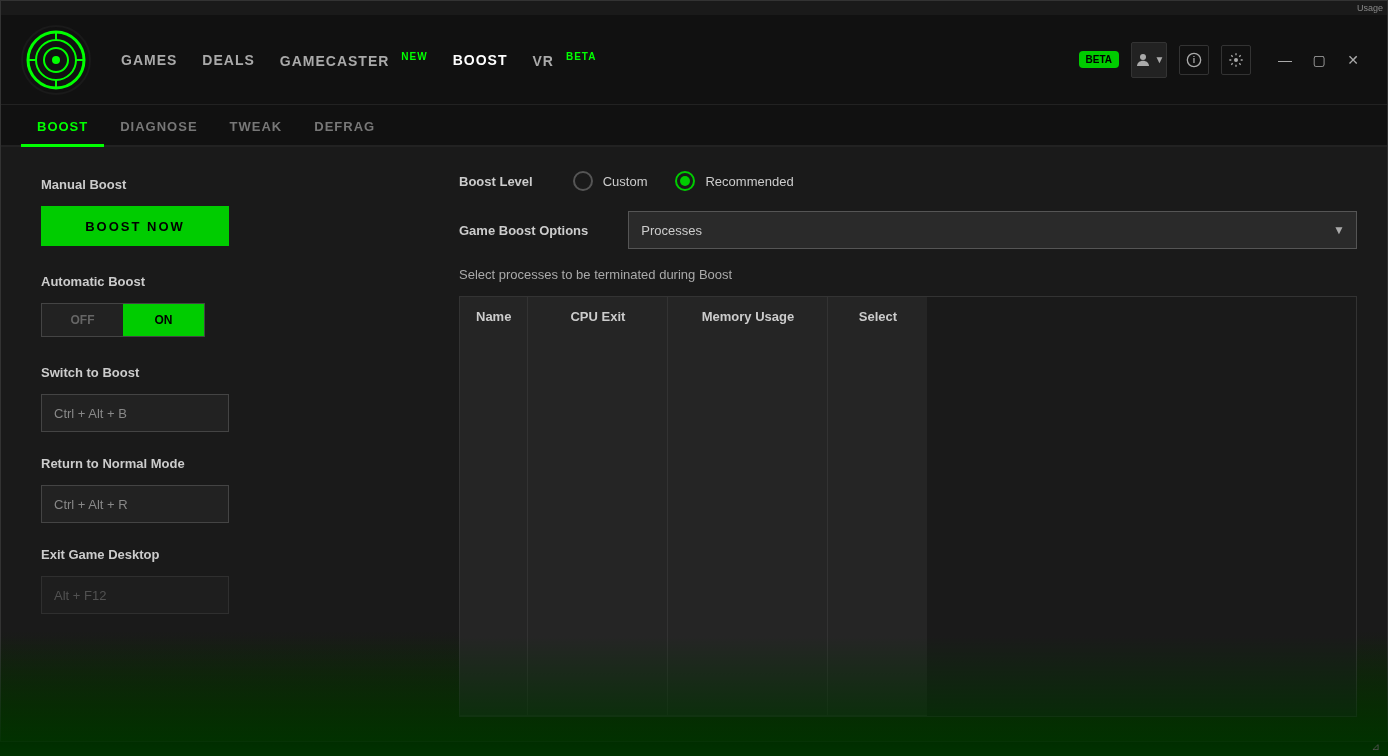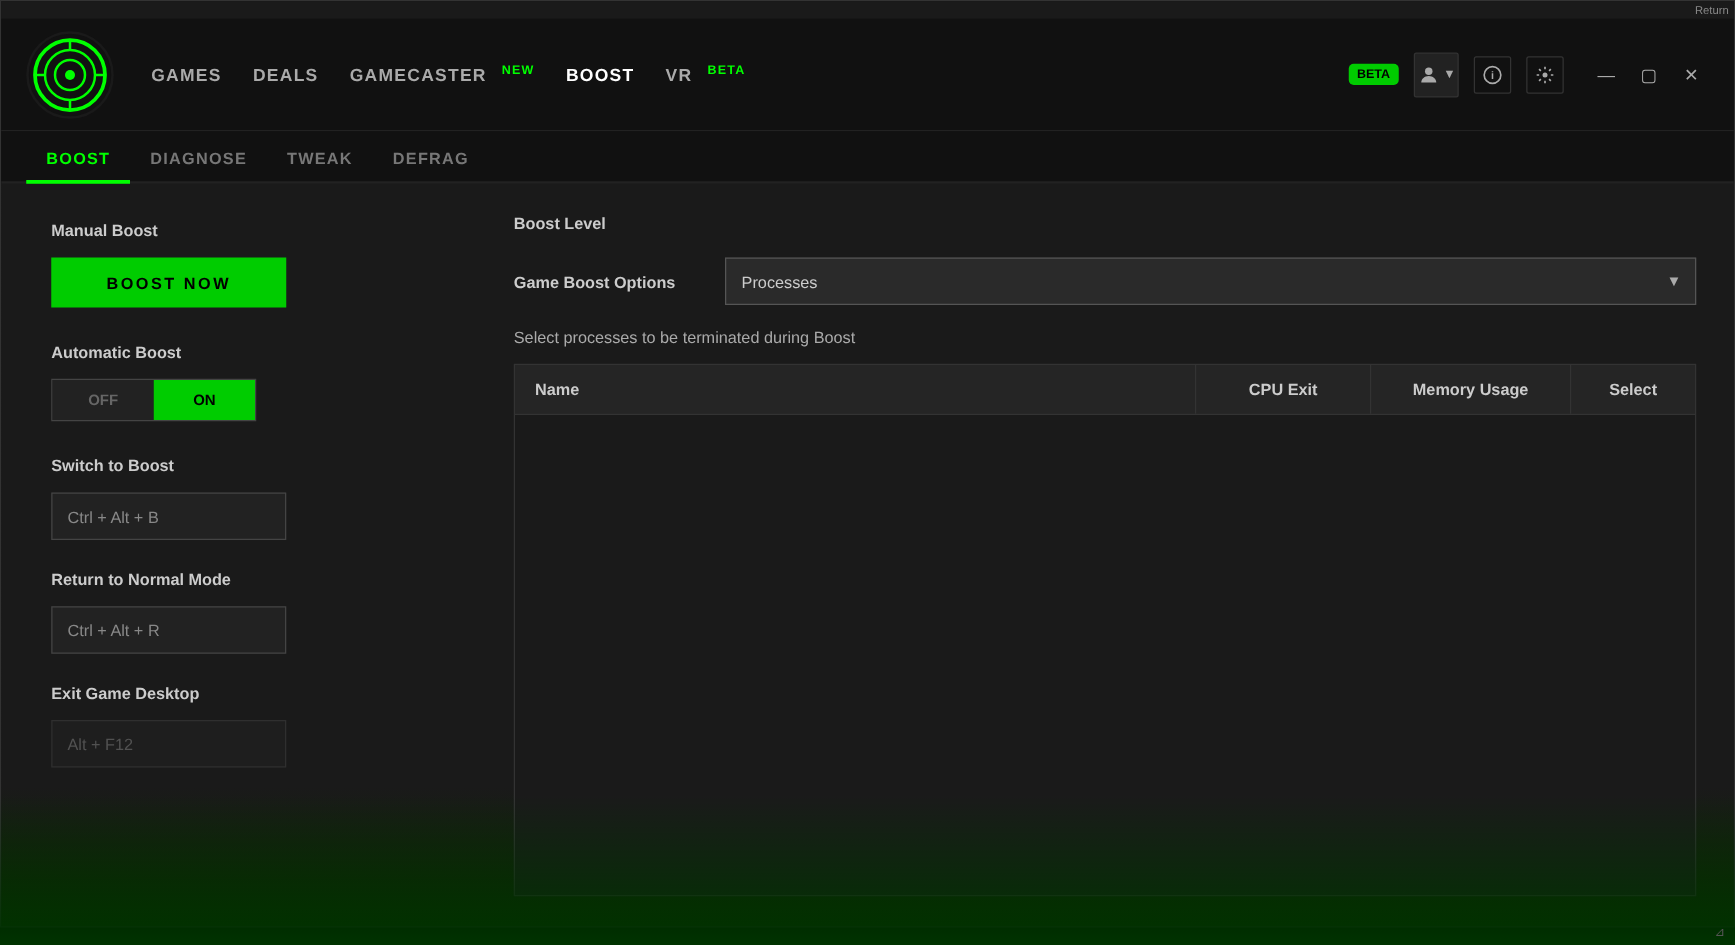--- a/index.html
+++ b/index.html
@@ -179,20 +179,21 @@
     .sub-nav-item.active {
       color: #00ff00;
       border-bottom: 3px solid #00ff00;
     }
 
     
     .content {
       display: flex;
       flex: 1;
       overflow: hidden;
+      gap: 48px;
     }
 
     
     .left-panel {
       width: 380px;
       padding: 30px 40px;
       flex-shrink: 0;
       background: transparent;
     }
 
@@ -381,21 +382,21 @@
       color: #aaa;
       font-size: 13px;
       margin-bottom: 14px;
     }
 
     .process-table {
       flex: 1;
       background: #1e1e1e;
       border: 1px solid #333;
       display: flex;
-      flex-direction: column;
+      flex-direction: row;
     }
 
     .table-header {
       display: flex;
       background: #252525;
       border-bottom: 1px solid #333;
     }
 
     .col-name {
       flex: 1;
@@ -458,21 +459,21 @@
       color: #555;
       font-size: 10px;
     }
   </style>
 </head>
 <body>
 
 <div class="window">
 
   <div class="title-bar">
-    <span class="title-bar-text">Return</span>
+    <span class="title-bar-text">Usage</span>
   </div>
 
   <div class="header">
     <div class="logo">
       <svg viewBox="0 0 60 60">
         <circle cx="30" cy="30" r="28" fill="none" stroke="#00ff00" stroke-width="3"></circle>
         <circle cx="30" cy="30" r="20" fill="none" stroke="#00ff00" stroke-width="2"></circle>
         <circle cx="30" cy="30" r="12" fill="none" stroke="#00ff00" stroke-width="2"></circle>
         <circle cx="30" cy="30" r="4" fill="#00ff00"></circle>
         <line x1="30" y1="2" x2="30" y2="10" stroke="#00ff00" stroke-width="2"></line>
@@ -563,20 +564,30 @@
         <div class="section-label">Exit Game Desktop</div>
         <div class="shortcut-box disabled">Alt + F12</div>
       </div>
 
     </div>
 
     <div class="right-panel">
 
       <div class="boost-level-row">
         <span class="boost-level-label">Boost Level</span>
+        <div class="radio-group">
+          <div class="radio-item">
+            <div class="radio-circle"></div>
+            <span class="radio-label">Custom</span>
+          </div>
+          <div class="radio-item">
+            <div class="radio-circle checked"></div>
+            <span class="radio-label">Recommended</span>
+          </div>
+        </div>
       </div>
 
       <div class="game-boost-row">
         <span class="game-boost-label">Game Boost Options</span>
         <div class="dropdown-wrapper">
           <select>
             <option>Processes</option>
             <option>Services</option>
             <option>All</option>
           </select>

